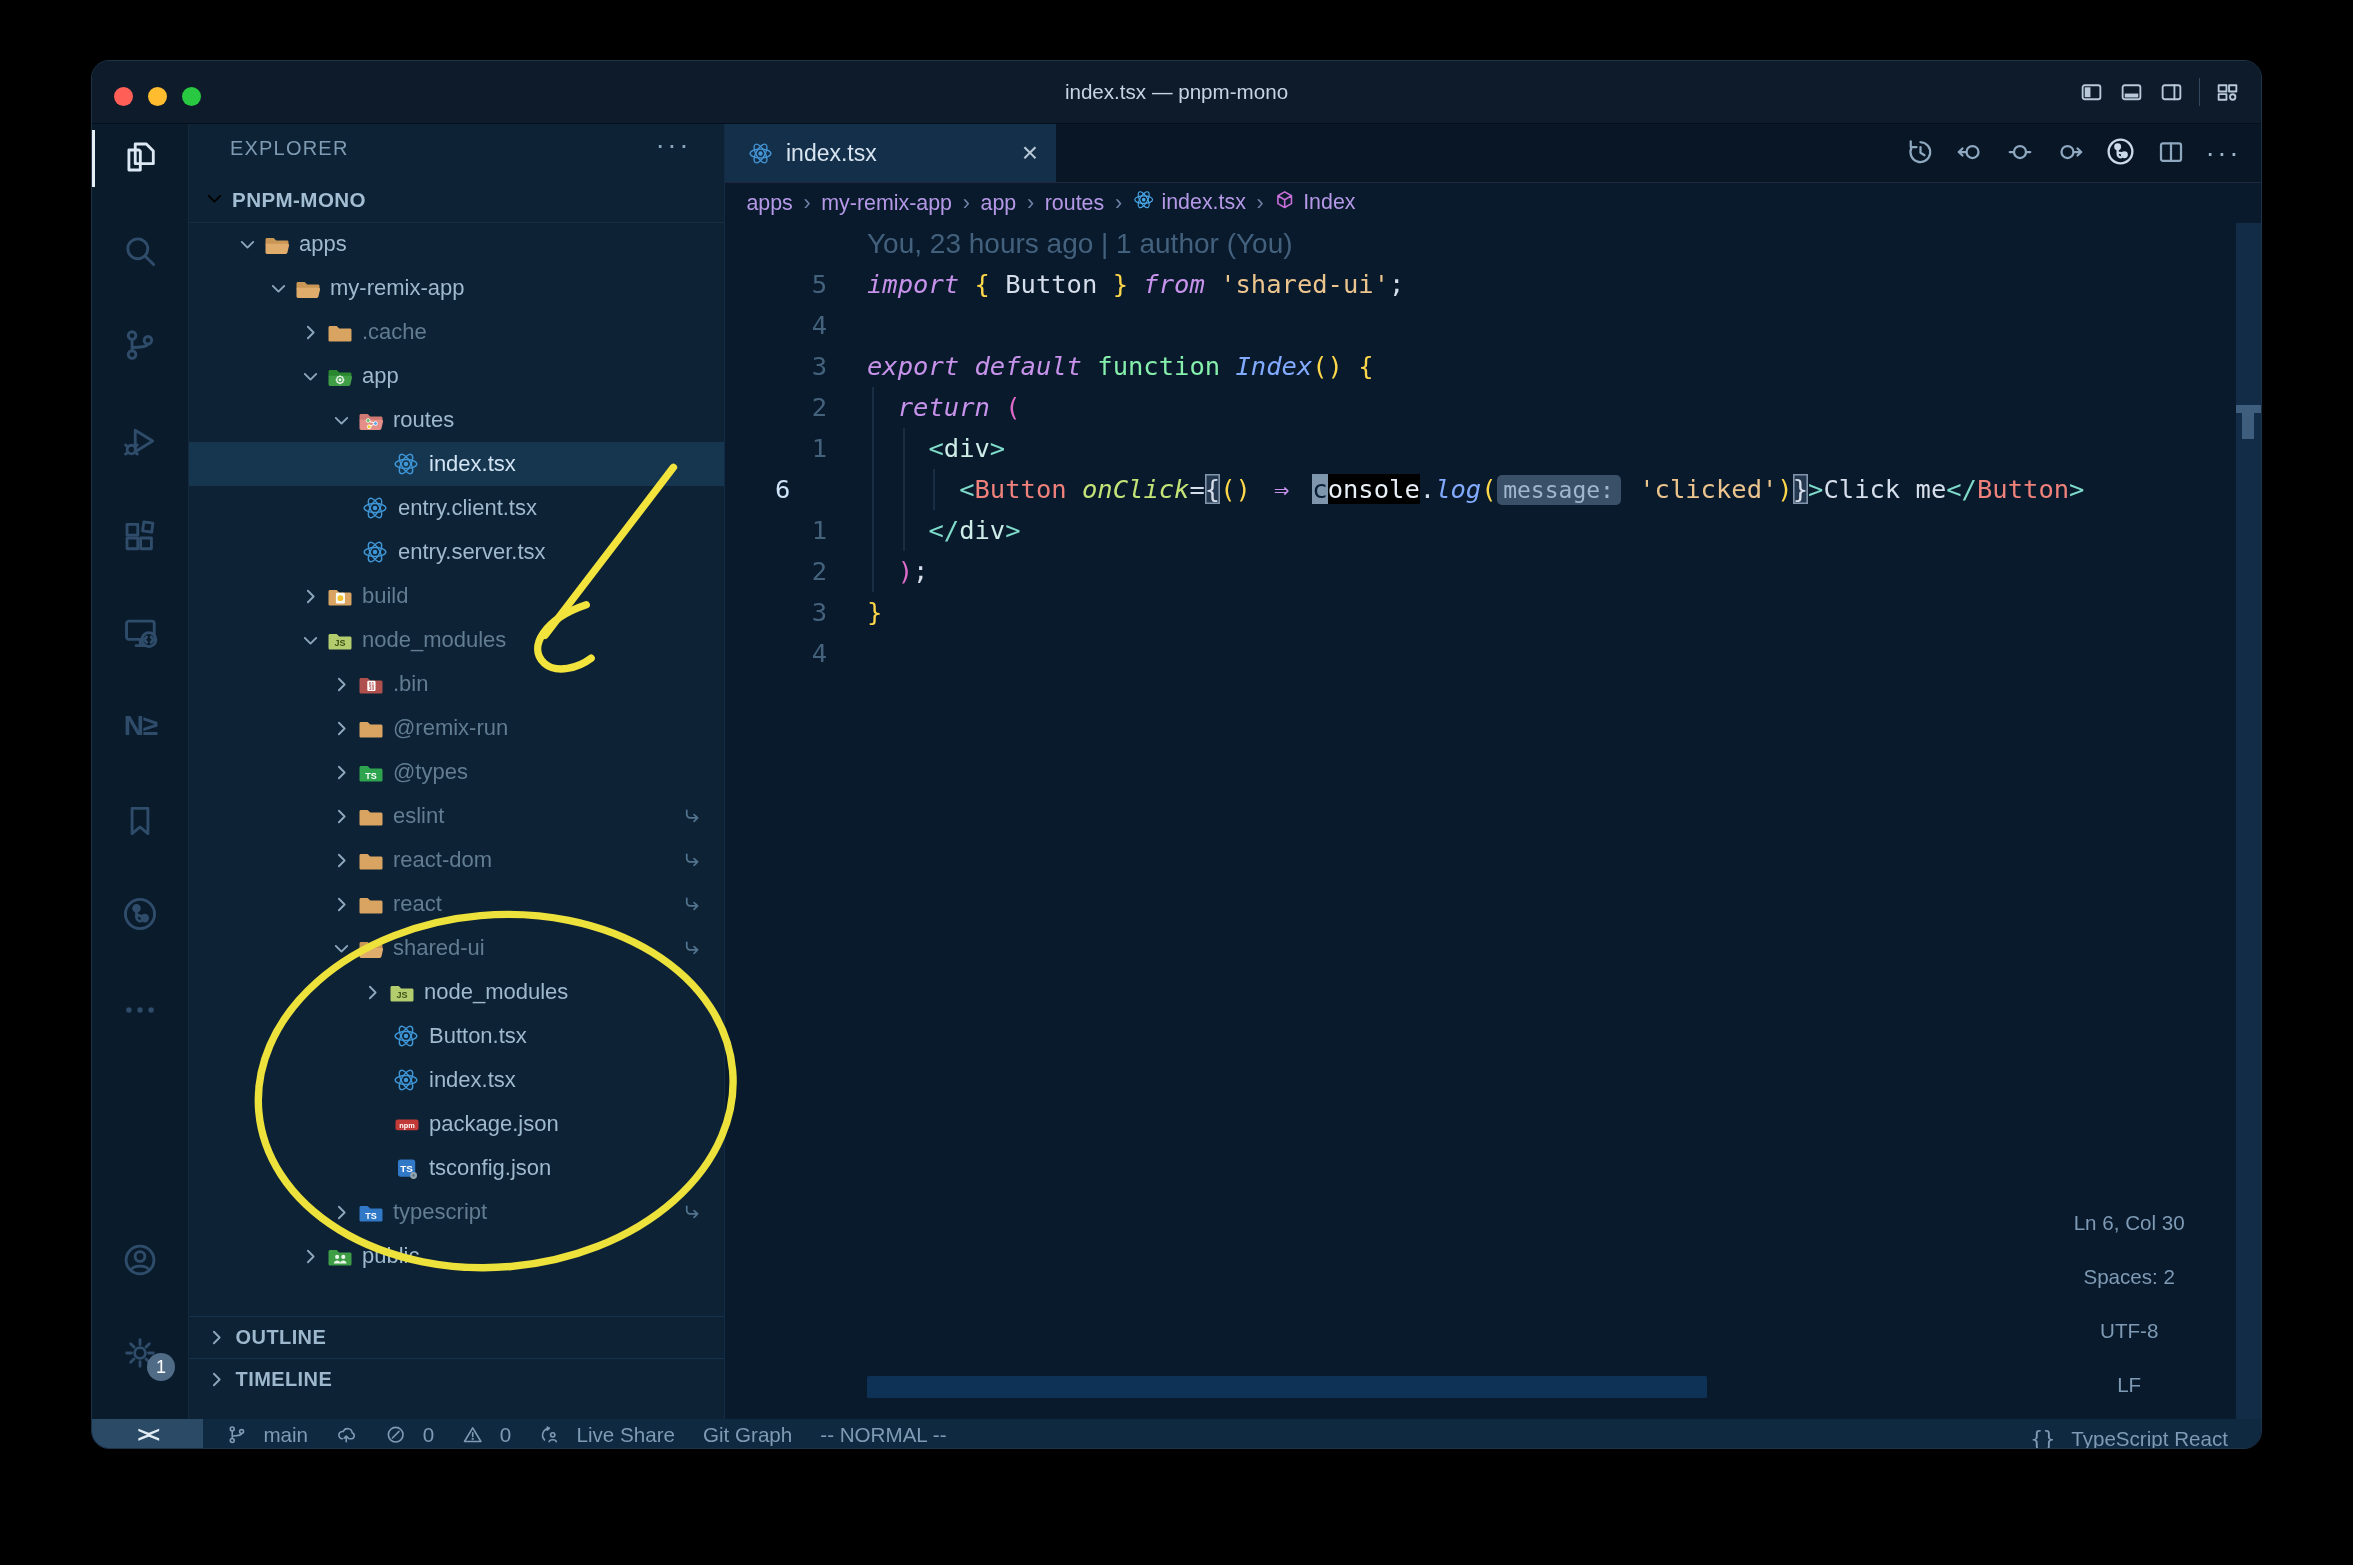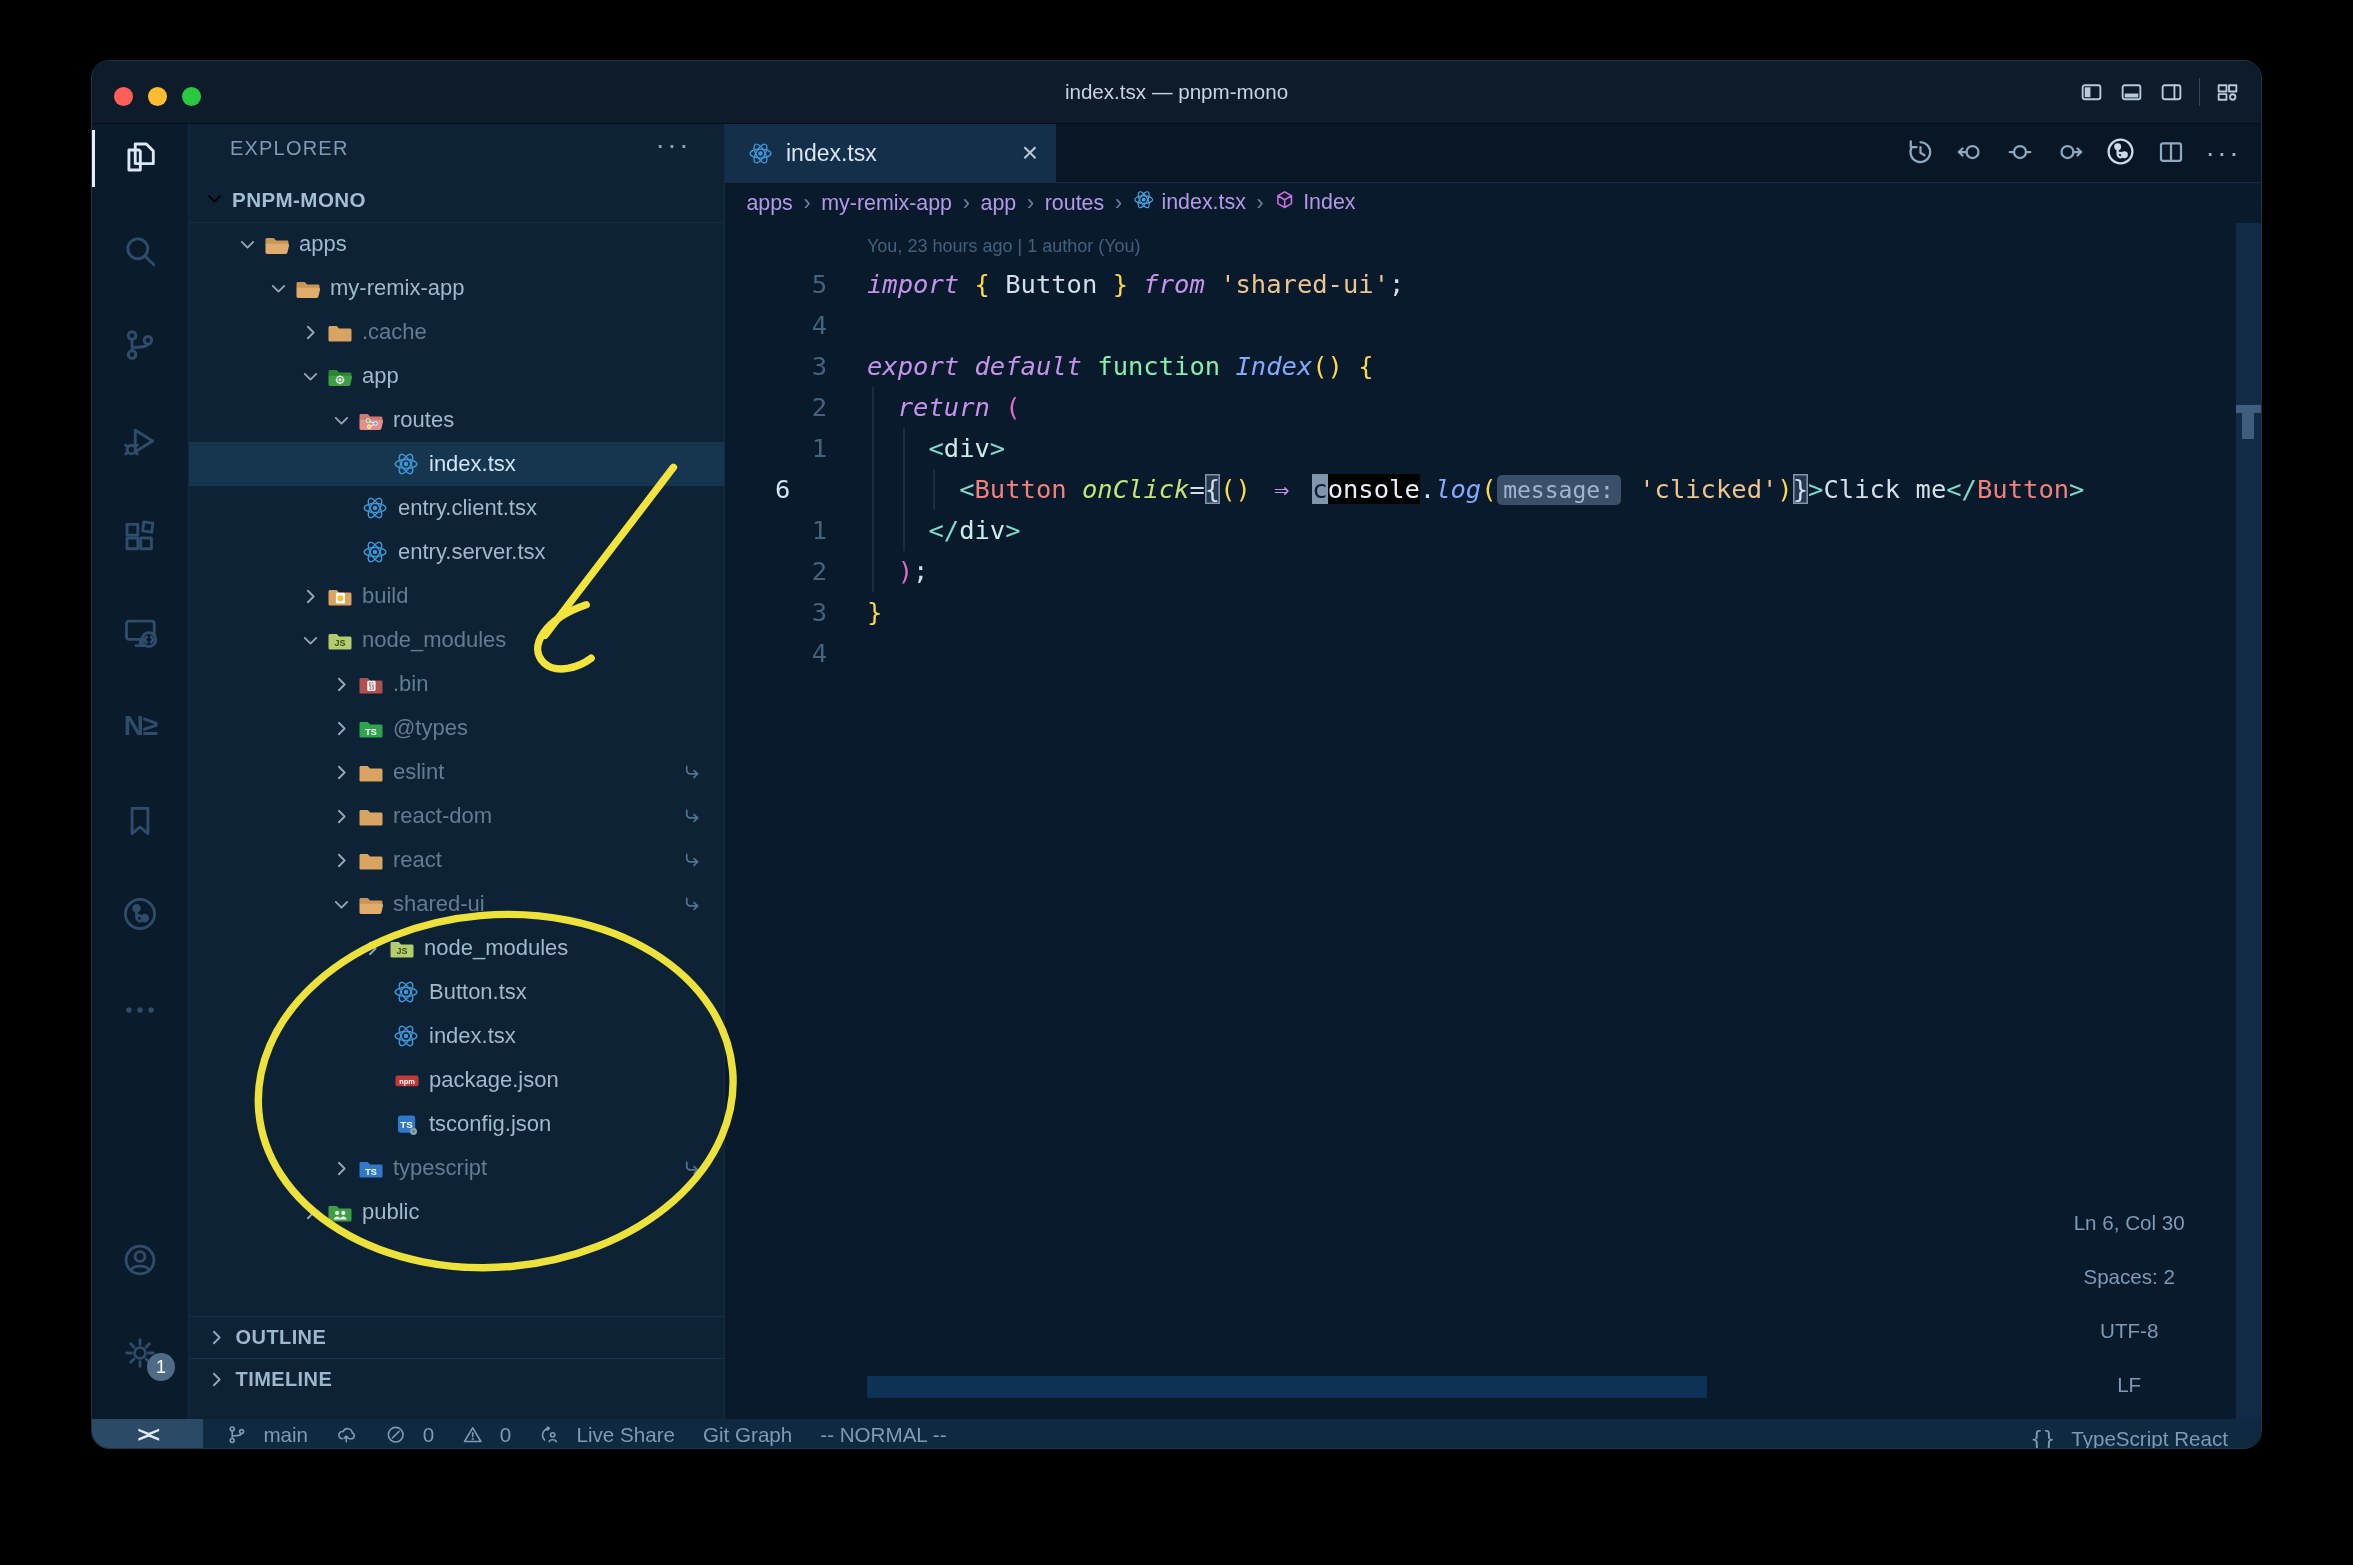--- a/index.html
+++ b/index.html
@@ -62,21 +62,21 @@
                background:#081a2c;}
   .breadcrumbs .bc-sep{color:#6f81a6;margin:0 10.7px;font-size:21.4px;}
   .breadcrumbs .bc-item{display:flex;align-items:center;gap:7.4px;white-space:nowrap;}
   
   .code{position:relative;flex:1;font-family:"DejaVu Sans Mono",monospace;font-size:25.5px;overflow:hidden;}
   .code-row{position:relative;height:41px;line-height:41px;white-space:pre;display:flex;}
   .gutter{flex:none;width:142px;box-sizing:border-box;padding-right:40px;text-align:right;color:#45627c;position:relative;}
   .gutter .current{position:absolute;left:50px;color:#cde3f7;}
   .line-content{position:relative;flex:1;}
   .guide{position:absolute;top:0;bottom:0;width:1.6px;background:rgba(99,132,160,.20);}
-  .blame-text{color:#43607c;font-family:"Liberation Sans",sans-serif;font-size:18px;}
+  .blame-text{color:#43607c;font-family:"Liberation Sans",sans-serif;font-size:28px;}
   .sg-kw{color:#c792ea;font-style:italic;}
   .sg-kwup{color:#86efac;}
   .sg-gold{color:#ffd74a;}
   .sg-pink{color:#de6bca;}
   .sg-id{color:#d6deeb;}
   .sg-plain{color:#d6deeb;}
   .sg-str{color:#ecc48d;}
   .sg-fn{color:#82aaff;font-style:italic;}
   .sg-tagb{color:#7fdbca;}
   .sg-tag{color:#cdebe7;}
@@ -405,20 +405,33 @@
               </span>
               <span class="tlabel">.bin</span>
             </div>
             <div class="tree-row dimmed" style="padding-left: 140px;">
               <span class="chev">
                 <svg width="25" height="25" viewBox="0 0 24 24" fill="none" stroke="currentColor" stroke-width="1.8" stroke-linecap="round" stroke-linejoin="round">
                   <path d="M9.5 6.5 L15 12 L9.5 17.5"></path>
                 </svg>
               </span>
               <span class="ticon">
+                <svg width="28" height="23" viewBox="0 0 34 28">
+                  <path d="M3 8c0-1.2.8-2 2-2h8l3 3h13c1.2 0 2 .8 2 2v12c0 1.2-.8 2-2 2H5c-1.2 0-2-.8-2-2z" fill="#d9a362"></path>
+                </svg>
+              </span>
+              <span class="tlabel">@remix-run</span>
+            </div>
+            <div class="tree-row dimmed" style="padding-left: 140px;">
+              <span class="chev">
+                <svg width="25" height="25" viewBox="0 0 24 24" fill="none" stroke="currentColor" stroke-width="1.8" stroke-linecap="round" stroke-linejoin="round">
+                  <path d="M9.5 6.5 L15 12 L9.5 17.5"></path>
+                </svg>
+              </span>
+              <span class="ticon">
                 <svg width="28" height="23" viewBox="0 0 34 28" style="font-size:27px">
                   <path d="M3 8c0-1.2.8-2 2-2h8l3 3h13c1.2 0 2 .8 2 2v12c0 1.2-.8 2-2 2H5c-1.2 0-2-.8-2-2z" fill="#2ea44f"></path>
                   <text x="17" y="22" font-size="11" font-weight="bold" text-anchor="middle" fill="#fff" font-family="Liberation Sans,sans-serif">TS</text>
                 </svg>
               </span>
               <span class="tlabel">@types</span>
             </div>
             <div class="tree-row dimmed" style="padding-left: 140px;">
               <span class="chev">
                 <svg width="25" height="25" viewBox="0 0 24 24" fill="none" stroke="currentColor" stroke-width="1.8" stroke-linecap="round" stroke-linejoin="round">

